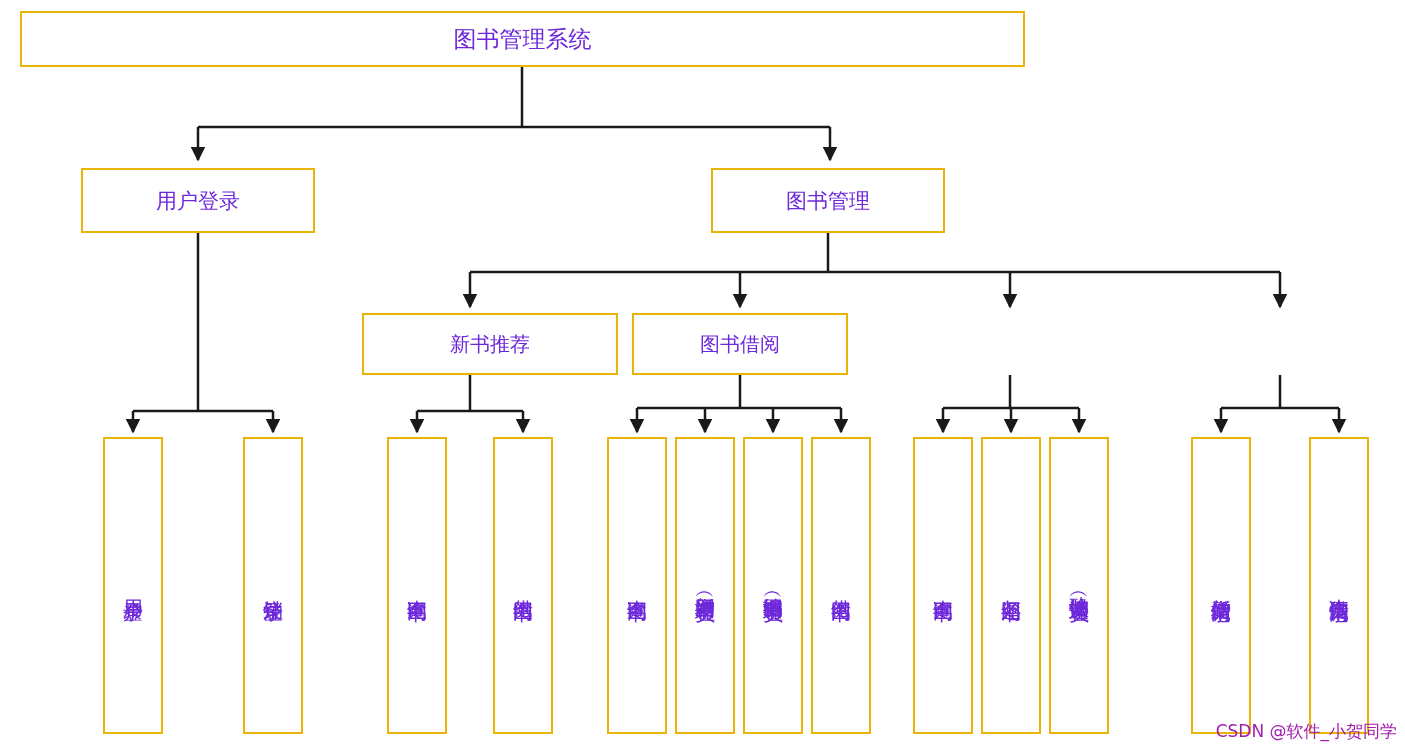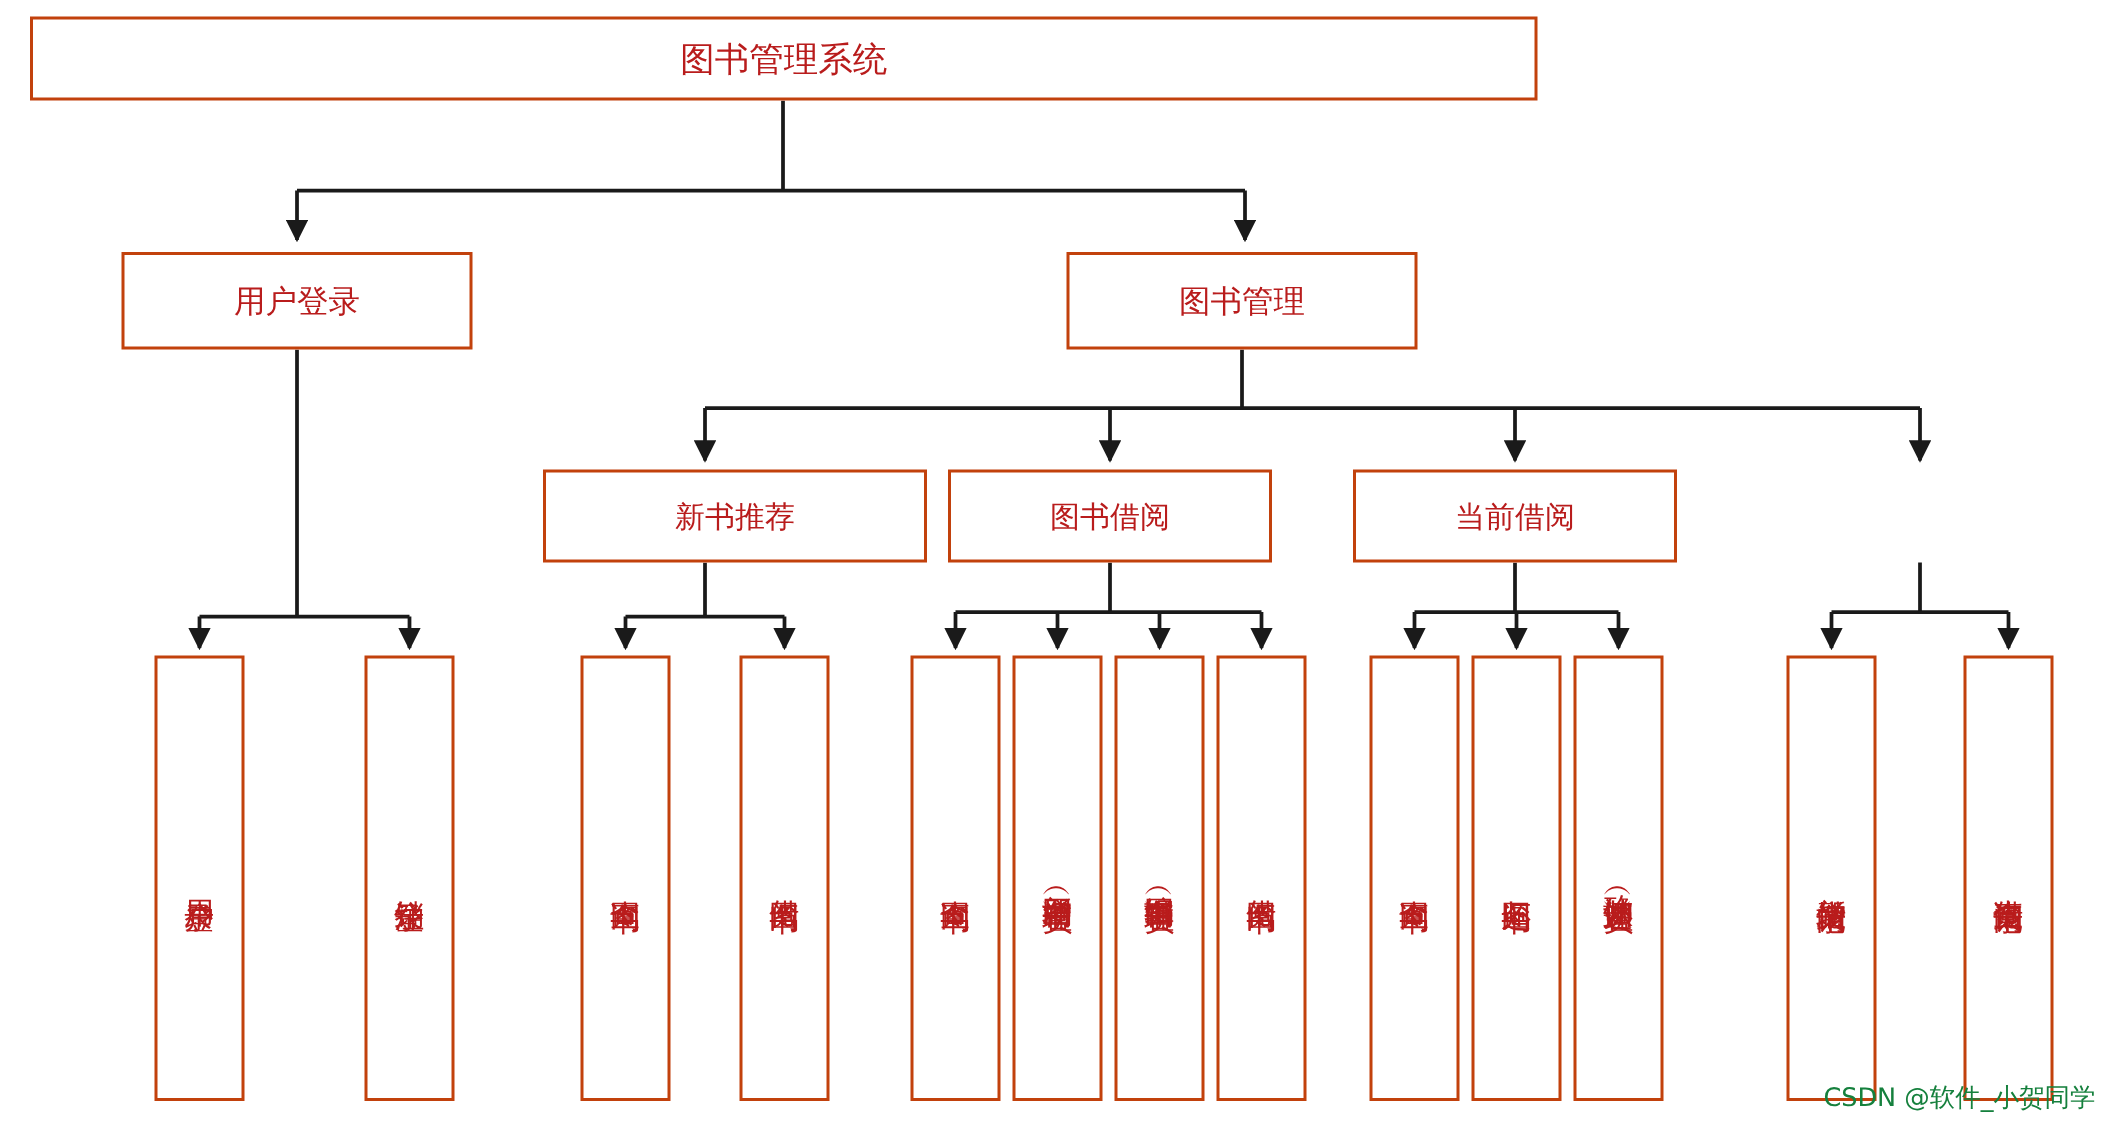--- a/index.html
+++ b/index.html
@@ -23,25 +23,25 @@
     left: 0;
     top: 0;
     width: 1405px;
     height: 747px;
     pointer-events: none;
   }
   .node {
     position: absolute;
     box-sizing: border-box;
     background: #ffffff;
-    border: 2px solid #c2410c;
+    border: 2px solid #eab308;
     display: flex;
     align-items: center;
     justify-content: center;
-    color: #b91c1c;
+    color: #6d28d9;
     text-align: center;
     z-index: 2;
   }
   .node.root {
     font-size: 23px;
   }
   .node.level2 {
     font-size: 21px;
   }
   .node.level3 {
@@ -60,21 +60,21 @@
   .node.leaf .vtext {
     display: block;
     writing-mode: vertical-rl;
     text-orientation: upright;
   }
   .watermark {
     position: absolute;
     right: 8px;
     bottom: 4px;
     font-size: 17px;
-    color: #15803d;
+    color: #a21caf;
     z-index: 5;
     white-space: nowrap;
     font-family: "DejaVu Sans", "Liberation Sans", sans-serif;
   }
 </style>
 </head>
 <body>
 
 <div id="canvas">
 
@@ -138,23 +138,20 @@
   <div class="node level2" style="left:711px; top:168px; width:234px; height:65px;">
     <span>图书管理</span>
   </div>
 
   <div class="node level3" style="left:362px; top:313px; width:256px; height:62px;">
     <span>新书推荐</span>
   </div>
   <div class="node level3" style="left:632px; top:313px; width:216px; height:62px;justify-content:center;">
     <span>图书借阅</span>
   </div>
-  <div class="node level3" style="left:902px; top:313px; width:216px; height:62px;">
-    <span>当前借阅</span>
-  </div>
 
   <div class="node leaf" style="left:103px; top:437px; width:60px; height:297px;">
     <span class="vtext">用户登录</span>
   </div>
   <div class="node leaf" style="left:243px; top:437px; width:60px; height:297px;">
     <span class="vtext">注销登录</span>
   </div>
 
   <div class="node leaf" style="left:387px; top:437px; width:60px; height:297px;">
     <span class="vtext">查询图书</span>

